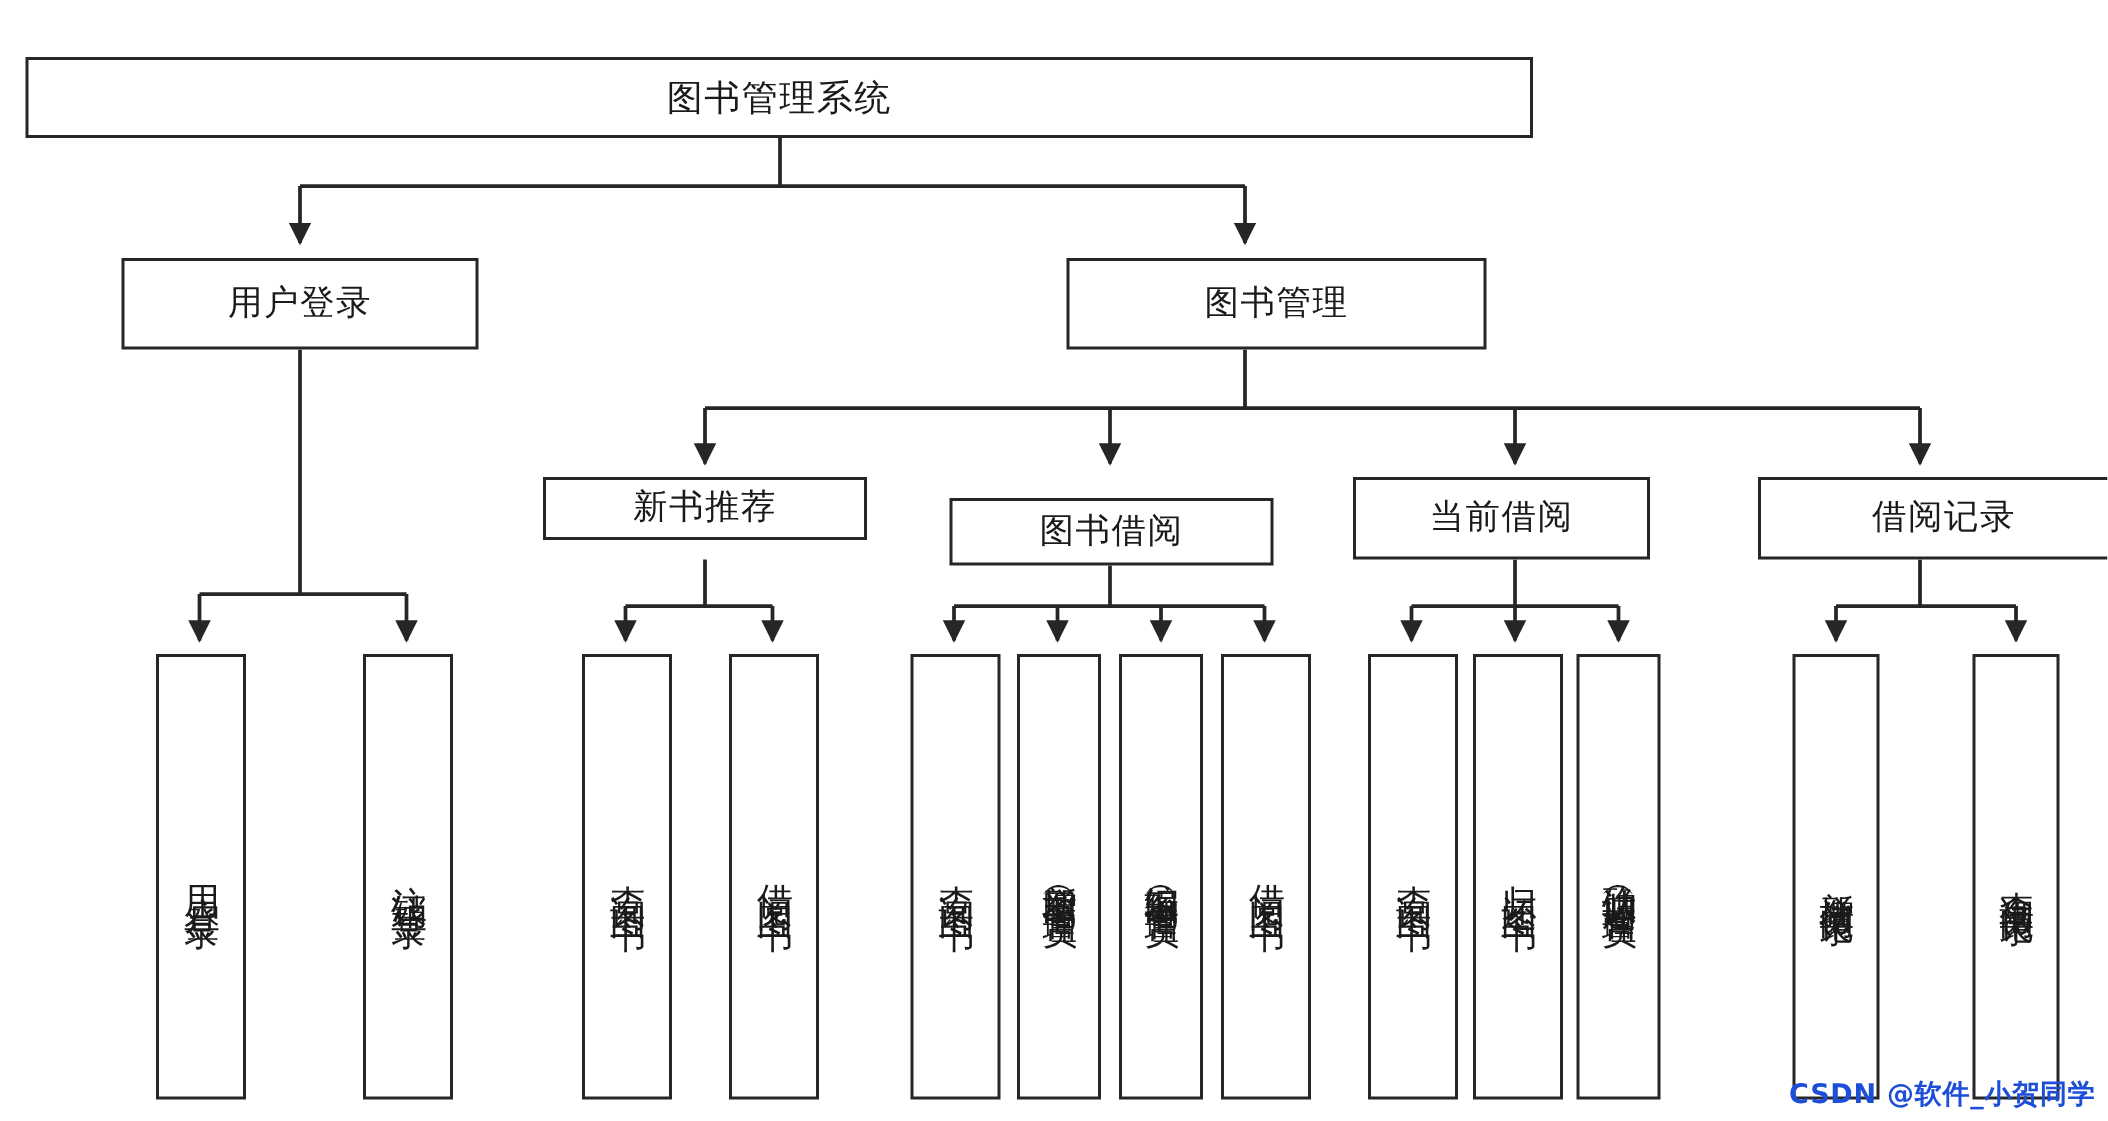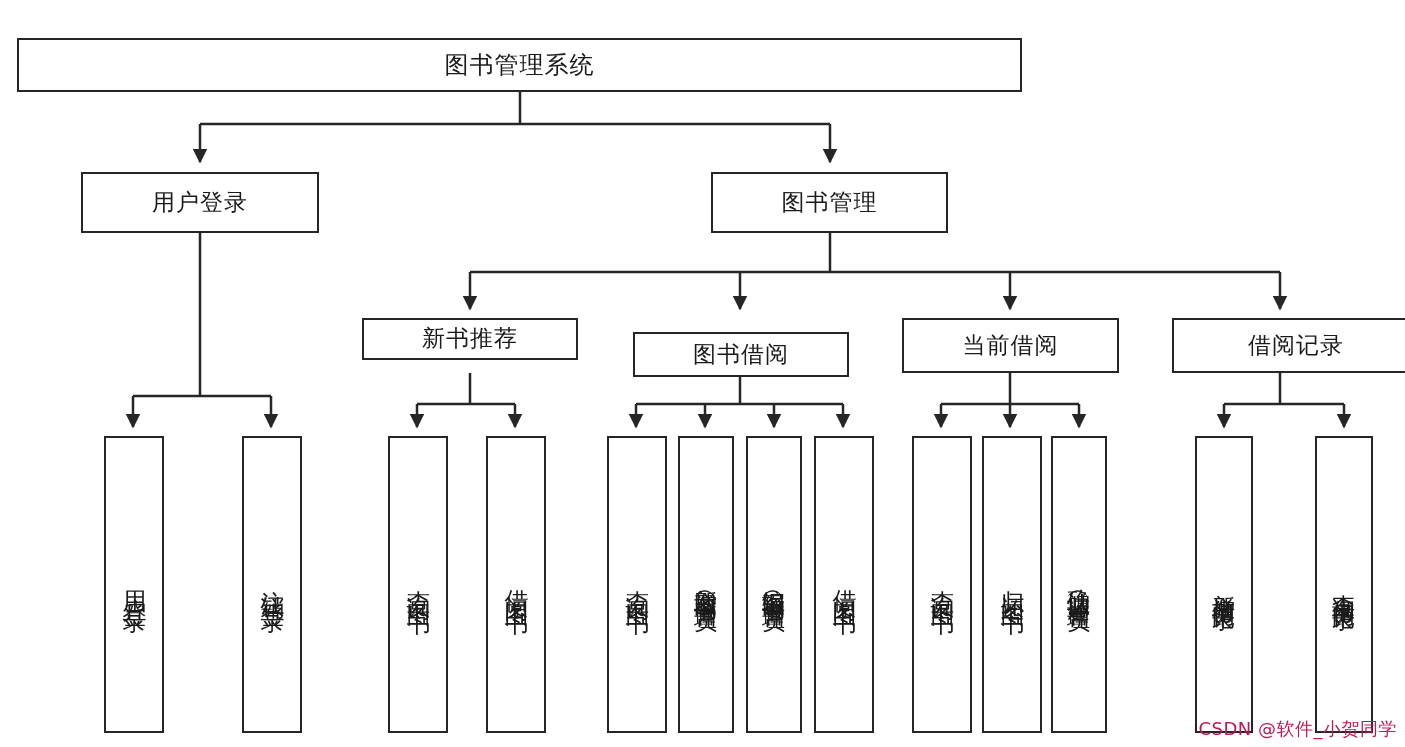--- a/index.html
+++ b/index.html
@@ -55,23 +55,24 @@
   }
   .node-v.tight {
     letter-spacing: 3px;
     font-size: 23px;
   }
   .watermark {
     position: absolute;
     right: 8px;
     bottom: 6px;
     font-size: 18px;
-    color: #be185d;
+    color: #1d4ed8;
     letter-spacing: 0.5px;
     white-space: nowrap;
+    font-weight: bold;
   }
 </style>
 </head>
 <body>
 
 <div id="canvas">
 
   <svg id="edges" viewBox="0 0 1405 747">
     <defs>
       <marker id="arrow" viewBox="0 0 10 10" refX="9" refY="5" markerWidth="6" markerHeight="6" orient="auto-start-reverse">
@@ -118,25 +119,25 @@
       <path d="M 1280 373 L 1280 404"></path>
       <path d="M 1224 404 L 1344 404"></path>
       <path d="M 1224 404 L 1224 427" marker-end="url(#arrow)"></path>
       <path d="M 1344 404 L 1344 427" marker-end="url(#arrow)"></path>
     </g>
   </svg>
 
   <div class="node node-root" style="left:17px; top:14px; width:1005px; height:54px;">图书管理系统</div>
 
   <div class="node node-h" style="left:81px; top:172px; width:238px; height:61px;">用户登录</div>
-  <div class="node node-h" style="left:711px; top:172px; width:237px; height:61px;">图书管理</div>
+  <div class="node node-h" style="left:711px; top:172px; width:280px; height:61px;">图书管理</div>
 
   <div class="node node-h" style="left:362px; top:318px; width:216px; height:42px;">新书推荐</div>
   <div class="node node-h" style="left:633px; top:332px; width:216px; height:45px;">图书借阅</div>
-  <div class="node node-h" style="left:902px; top:318px; width:217px; height:55px;">当前借阅</div>
+  <div class="node node-h" style="left:902px; top:318px; width:198px; height:55px;">当前借阅</div>
   <div class="node node-h" style="left:1172px; top:318px; width:248px; height:55px;">借阅记录</div>
 
   <div class="node node-v" style="left:104px; top:436px; width:60px; height:297px;">用户登录</div>
   <div class="node node-v" style="left:242px; top:436px; width:60px; height:297px;">注销登录</div>
 
   <div class="node node-v" style="left:388px; top:436px; width:60px; height:297px;">查询图书</div>
   <div class="node node-v" style="left:486px; top:436px; width:60px; height:297px;">借阅图书</div>
 
   <div class="node node-v" style="left:607px; top:436px; width:60px; height:297px;">查询图书</div>
   <div class="node node-v tight" style="left:678px; top:436px; width:56px; height:297px;">新增图书（管理员）</div>

